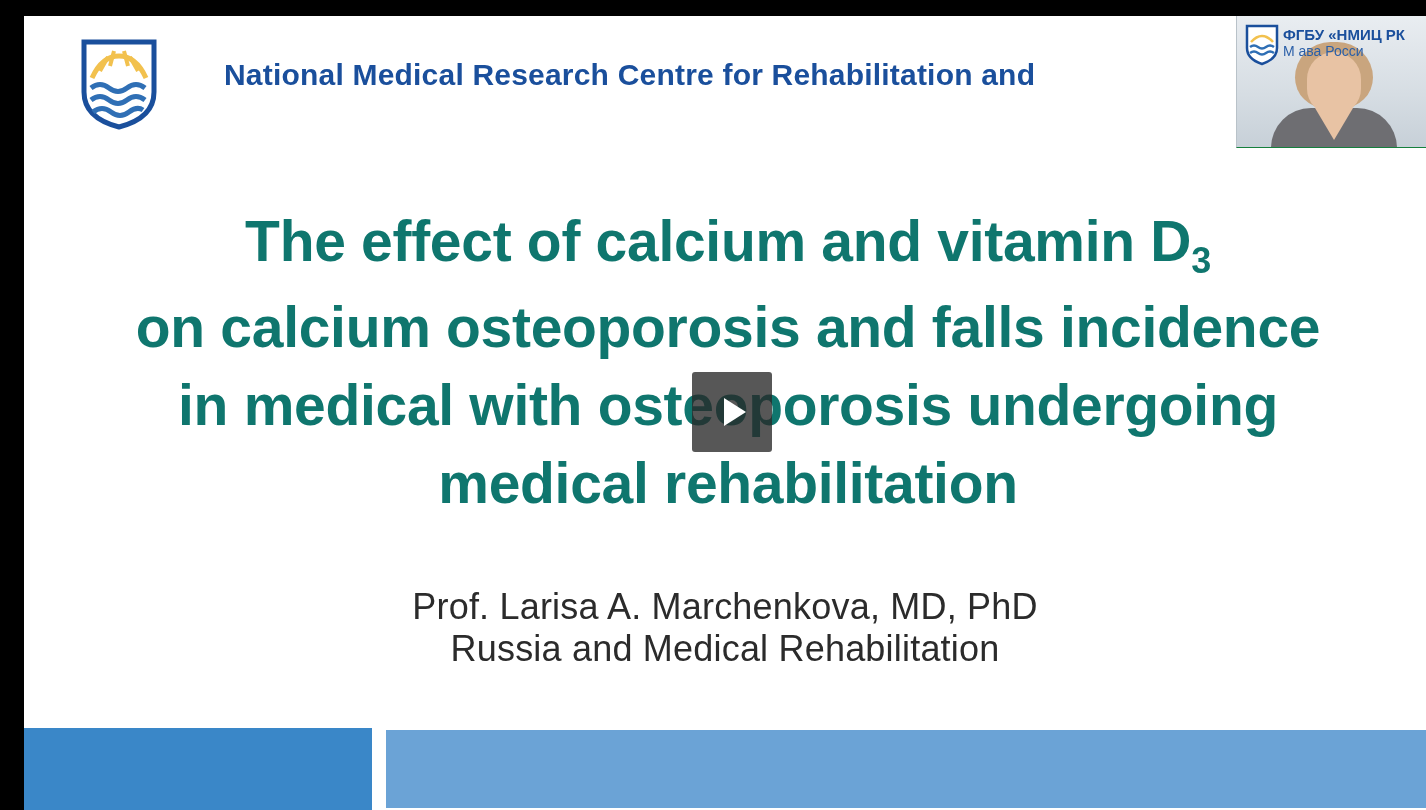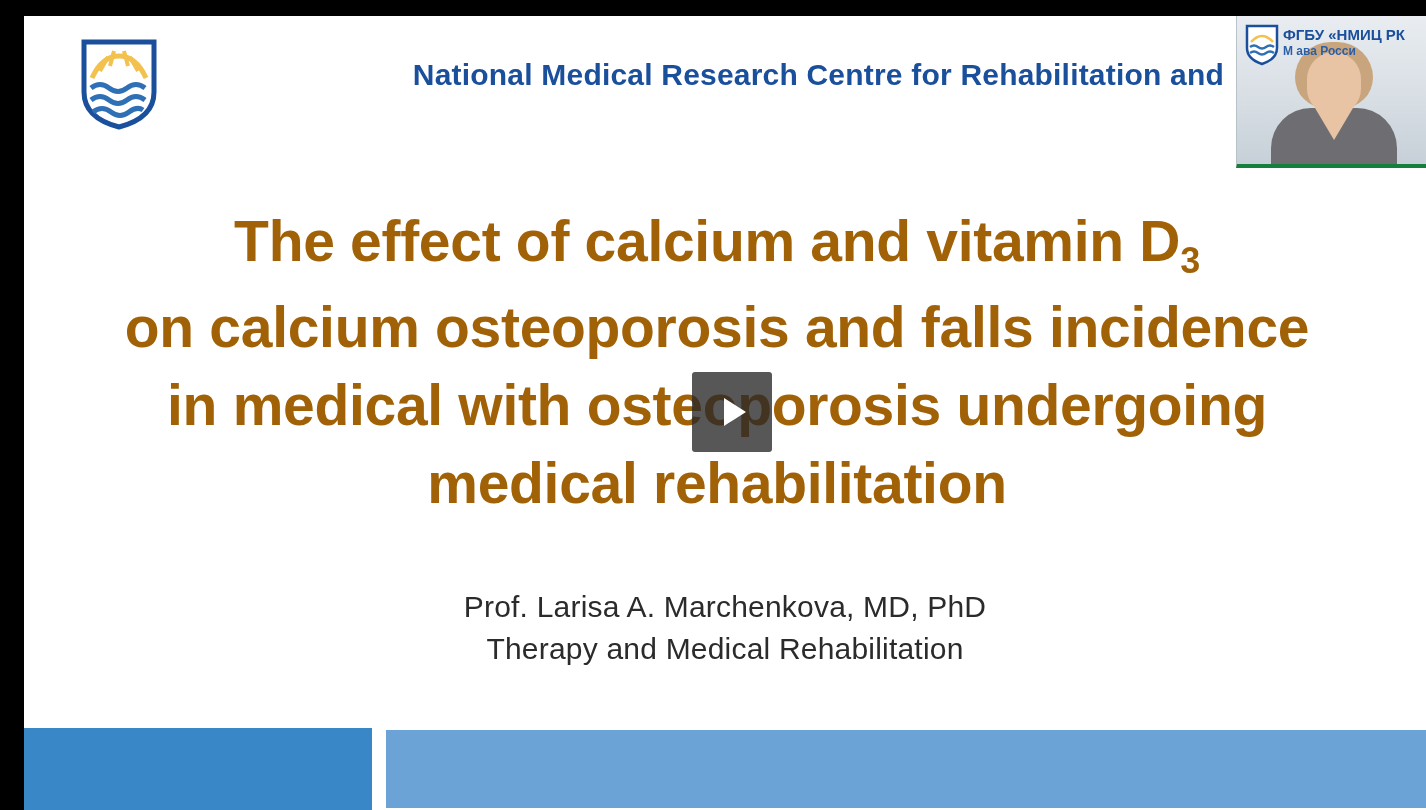--- a/index.html
+++ b/index.html
@@ -44,39 +44,39 @@
     top: 22px;
     width: 78px;
     height: 92px;
   }
 
   #org-title {
     position: absolute;
     left: 200px;
     top: 34px;
     width: 1000px;
-    text-align: right;
+    text-align: left;
     color: #1a4f9c;
     font-weight: bold;
     font-size: 30px;
     line-height: 49px;
     letter-spacing: 0.2px;
   }
 
   
   #presenter-inset {
     position: absolute;
     right: 0px;
     top: 0px;
     width: 190px;
-    height: 152px;
+    height: 132px;
     background: #eab308;
     overflow: hidden;
     border-left: 1px solid #b9c2c9;
-    border-bottom: 4px solid #15803d;
+    border-bottom: 1px solid #15803d;
   }
   #presenter-inset .inset-bg {
     position: absolute;
     inset: 0;
     background: linear-gradient(180deg, #e9edf1 0%, #d6dde3 60%, #c7d0d8 100%);
   }
   #presenter-inset .inset-logo {
     position: absolute;
     left: 8px;
     top: 8px;
@@ -88,22 +88,22 @@
     left: 46px;
     top: 10px;
     color: #1a4f9c;
     font-weight: bold;
     font-size: 15px;
     line-height: 17px;
     white-space: nowrap;
   }
   #presenter-inset .inset-caption .sub {
     display: block;
-    font-size: 12px;
-    font-weight: bold;
+    font-size: 14px;
+    font-weight: normal;
     color: #2a5fa8;
   }
   
   #presenter-inset .face-hair {
     position: absolute;
     left: 58px;
     top: 26px;
     width: 78px;
     height: 66px;
     background: #c9a57e;
@@ -133,46 +133,46 @@
     top: 92px;
     width: 38px;
     height: 32px;
     background: #e8c3a4;
     clip-path: polygon(50% 100%, 0 0, 100% 0);
   }
 
   
   #slide-title {
     position: absolute;
-    left: 52px;
+    left: 63px;
     top: 186px;
     width: 1282px;
     text-align: center;
-    color: #a16207;
+    color: #0f766e;
     font-weight: bold;
     font-size: 57px;
     line-height: 78px;
     letter-spacing: -0.3px;
   }
   #slide-title sub {
     font-size: 36px;
     vertical-align: baseline;
     position: relative;
     top: 12px;
   }
 
   
   #credits {
     position: absolute;
     left: 110px;
     top: 570px;
     width: 1182px;
     text-align: center;
     color: #2b2b2b;
-    font-size: 30px;
+    font-size: 36px;
     line-height: 42px;
     letter-spacing: 0.2px;
   }
 
   
   #bar-left {
     position: absolute;
     left: 0px;
     bottom: 0px;
     width: 348px;
@@ -263,21 +263,21 @@
       <div>
         <span>The effect of calcium and vitamin D</span><sub>3</sub>
       </div>
       <div>on calcium osteoporosis and falls incidence</div>
       <div>in medical with osteoporosis undergoing</div>
       <div>medical rehabilitation</div>
     </div>
 
     <div id="credits">
       <div>Prof. Larisa A. Marchenkova, MD, PhD</div>
-      <div>Therapy and Medical Rehabilitation</div>
+      <div>Russia and Medical Rehabilitation</div>
     </div>
 
     <div id="bar-left"></div>
     <div id="bar-right"></div>
   </div>
 
   <div id="play-button" title="Play">
     <span class="triangle"></span>
   </div>
 

